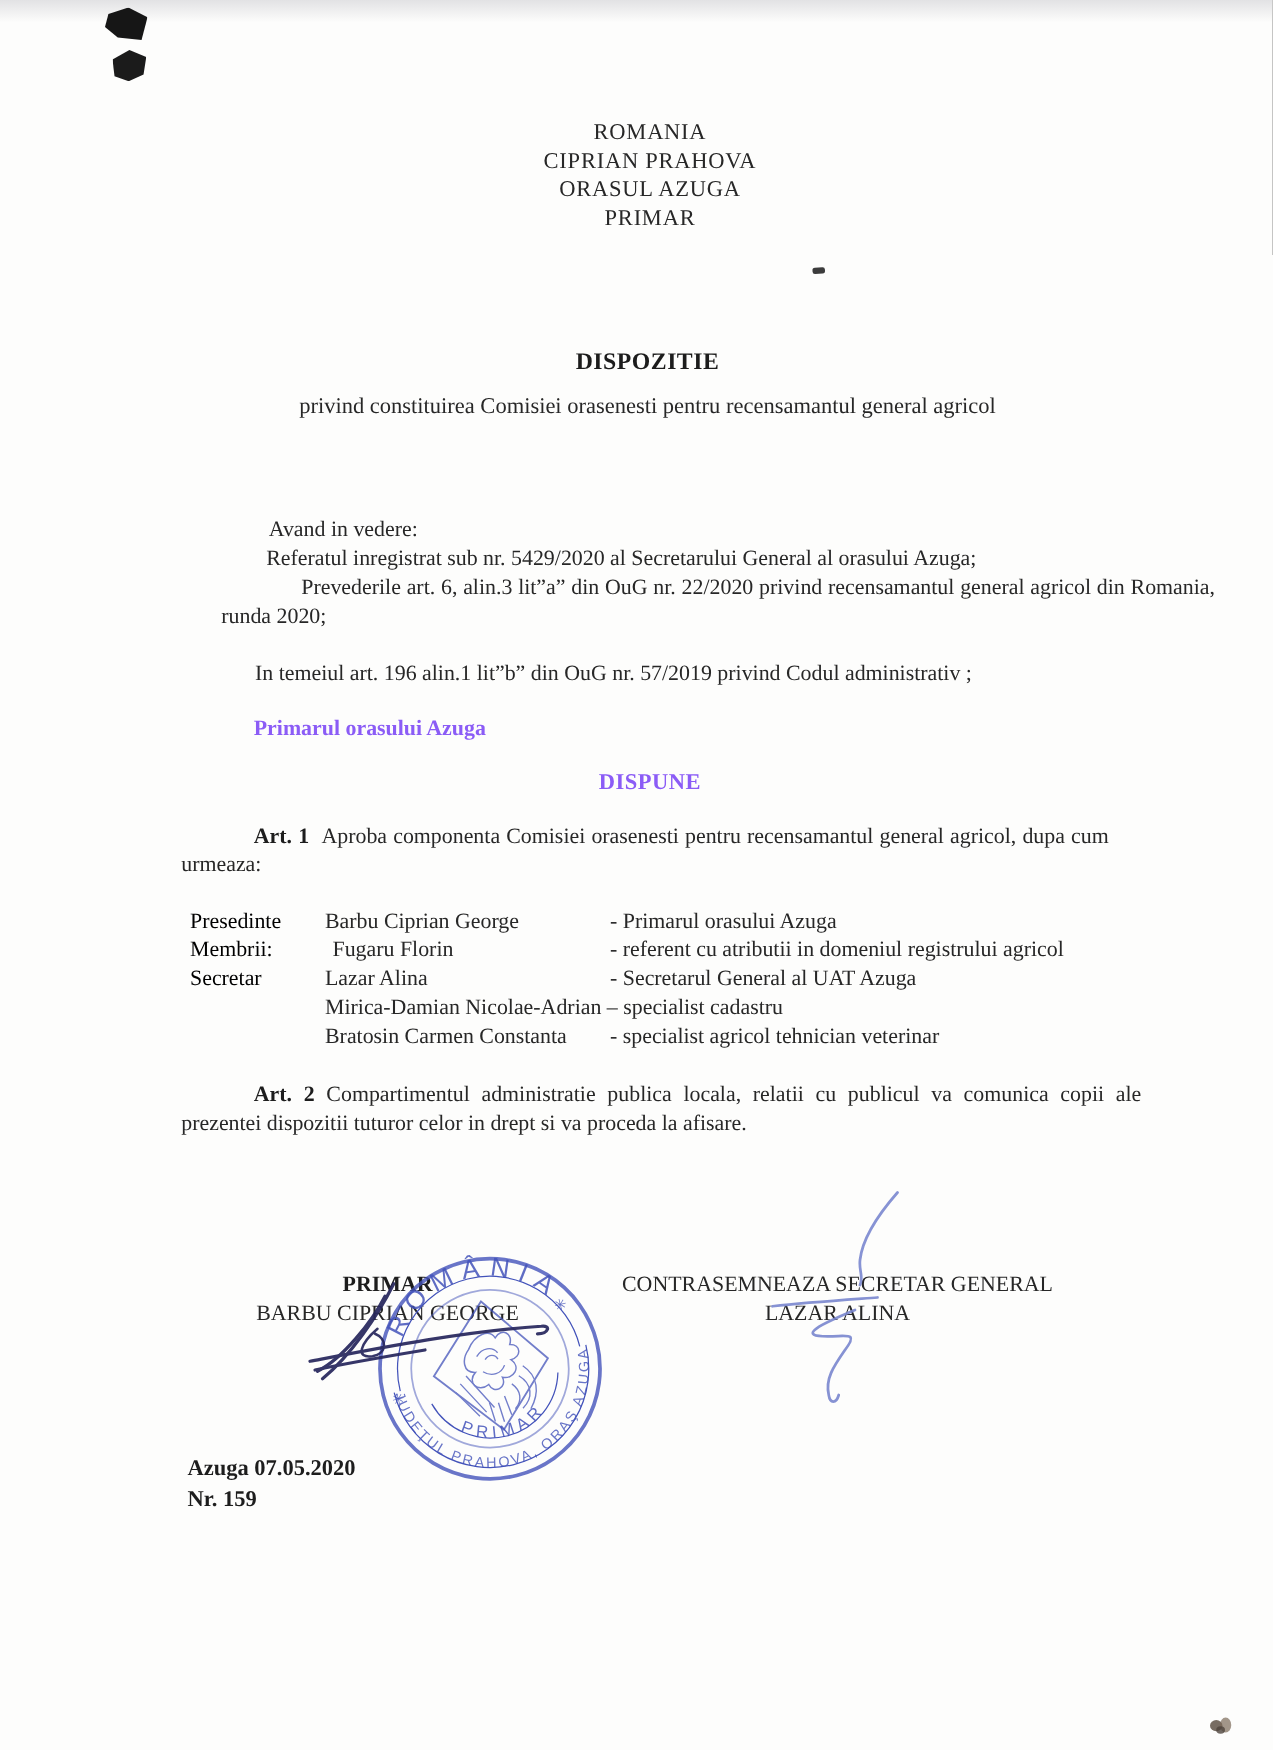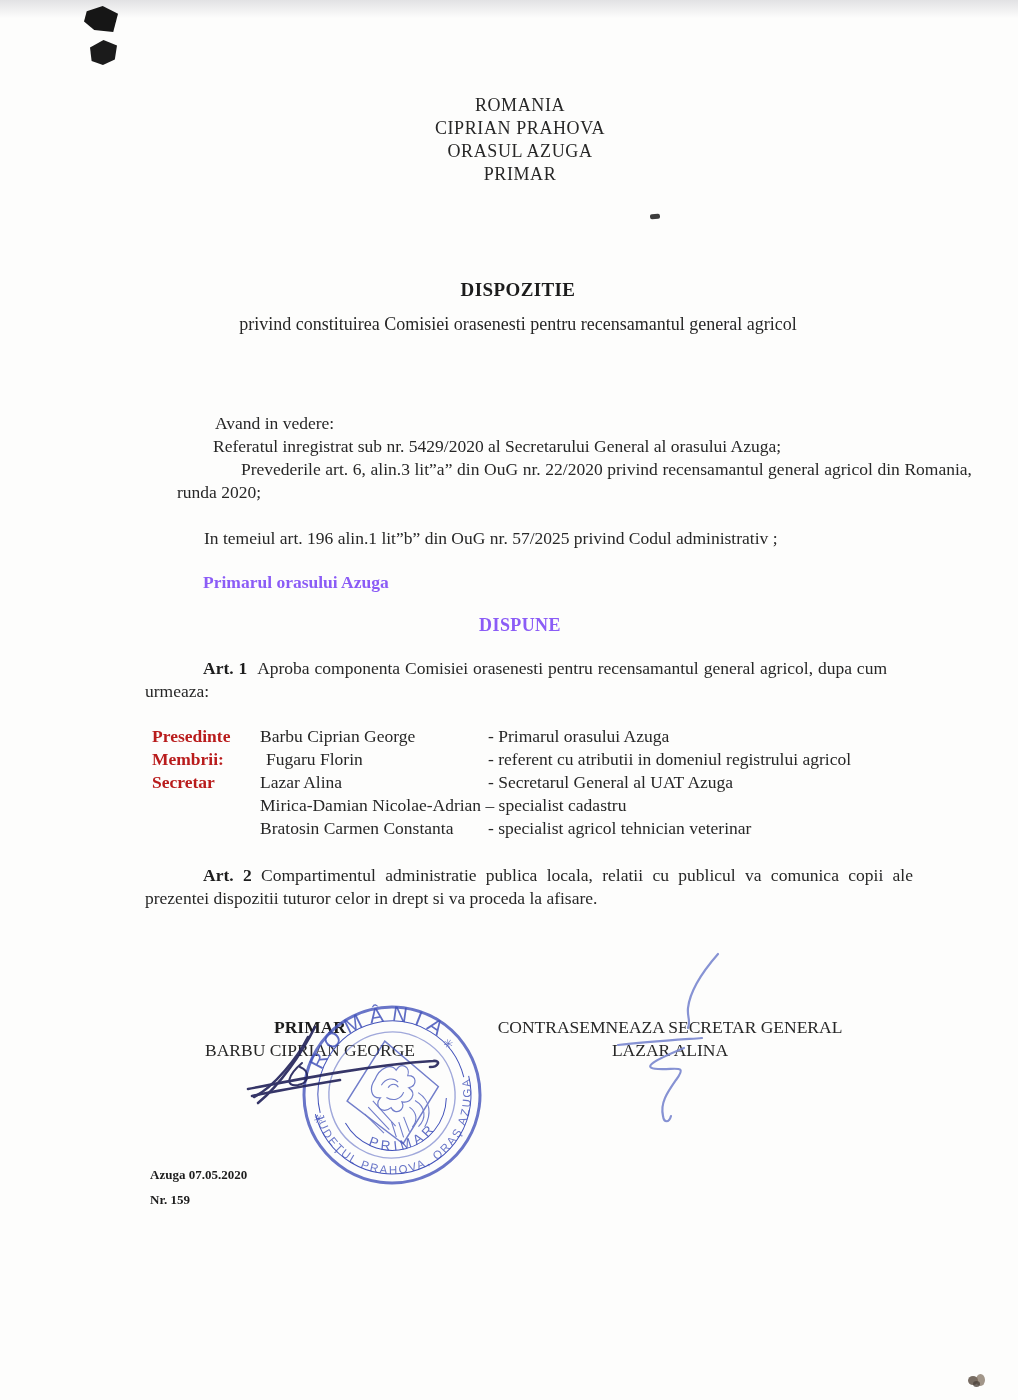--- a/index.html
+++ b/index.html
@@ -38,32 +38,32 @@
   .p-dispune{left:120px;top:614px;width:800px;font-size:18px;letter-spacing:.4px;}
 
   
   .para-art1{left:145px;top:657px;width:742px;text-indent:58px;}
   .para-art2{left:145px;top:864px;width:768px;text-indent:58px;}
   .art-label{font-weight:bold;color:#1d1d1d;}
 
   
   .committee{left:148px;top:725px;width:780px;}
   .c-row{display:grid;grid-template-columns:112px 228px 1fr;line-height:23px;}
-  .c-role{font-weight:bold;color:#b91c1c;padding-left:4px;}
+  .c-role{font-weight:normal;color:#000000;padding-left:4px;}
   .c-name{white-space:nowrap;}
   .c-row:nth-child(2) .c-name{padding-left:6px;}
 
   
   .sig-left{left:170px;top:1016px;width:280px;text-align:center;}
   .sig-right{left:480px;top:1016px;width:380px;text-align:center;}
   .sig-title{font-weight:bold;color:#1d1d1d;}
   .sig-right .sig-title{font-weight:normal;color:#272727;}
 
   
-  .footer{left:150px;top:1162px;font-weight:bold;color:#1d1d1d;font-size:13px;line-height:25px;}
+  .footer{left:150px;top:1162px;font-weight:bold;color:#1d1d1d;font-size:18px;line-height:25px;}
 
   
   .stamp{left:281px;top:984px;width:222px;height:222px;transform:rotate(-14deg);}
   .sig-mayor{left:240px;top:1015px;width:210px;height:100px;}
   .sig-secretary{left:600px;top:948px;width:140px;height:185px;}
 
   
   .mark1{left:84px;top:6px;width:34px;height:26px;background:#161616;
     clip-path:polygon(8% 20%,55% 0,100% 30%,86% 100%,30% 92%,0 60%);}
   .mark2{left:90px;top:40px;width:27px;height:25px;background:#1b1b1b;
@@ -98,21 +98,21 @@
   </header>
 
   <section class="abs title-block">
     <div class="doc-title">DISPOZITIE</div>
     <div class="doc-subtitle">privind constituirea Comisiei orasenesti pentru recensamantul general agricol</div>
   </section>
 
   <p class="abs p-avand">Avand in vedere:</p>
   <p class="abs p-referat">Referatul inregistrat sub nr. 5429/2020 al Secretarului General al orasului Azuga;</p>
   <p class="abs p-preved justify">Prevederile art. 6, alin.3 lit”a” din OuG nr. 22/2020 privind recensamantul general agricol din Romania, runda 2020;</p>
-  <p class="abs p-temei">In temeiul art. 196 alin.1 lit”b” din OuG nr. 57/2025 privind Codul administrativ ;</p>
+  <p class="abs p-temei">In temeiul art. 196 alin.1 lit”b” din OuG nr. 57/2019 privind Codul administrativ ;</p>
   <p class="abs p-issuer bold">Primarul orasului Azuga</p>
   <p class="abs p-dispune centered bold">DISPUNE</p>
 
   <p class="abs para-art1 justify"><span class="art-label">Art. 1</span>&nbsp;&nbsp;<span>Aproba componenta Comisiei orasenesti pentru recensamantul general agricol, dupa cum urmeaza:</span></p>
 
   <section class="abs committee">
     <div class="c-row">
       <span class="c-role">Presedinte</span>
       <span class="c-name">Barbu Ciprian George</span>
       <span class="c-desc">- Primarul orasului Azuga</span>

